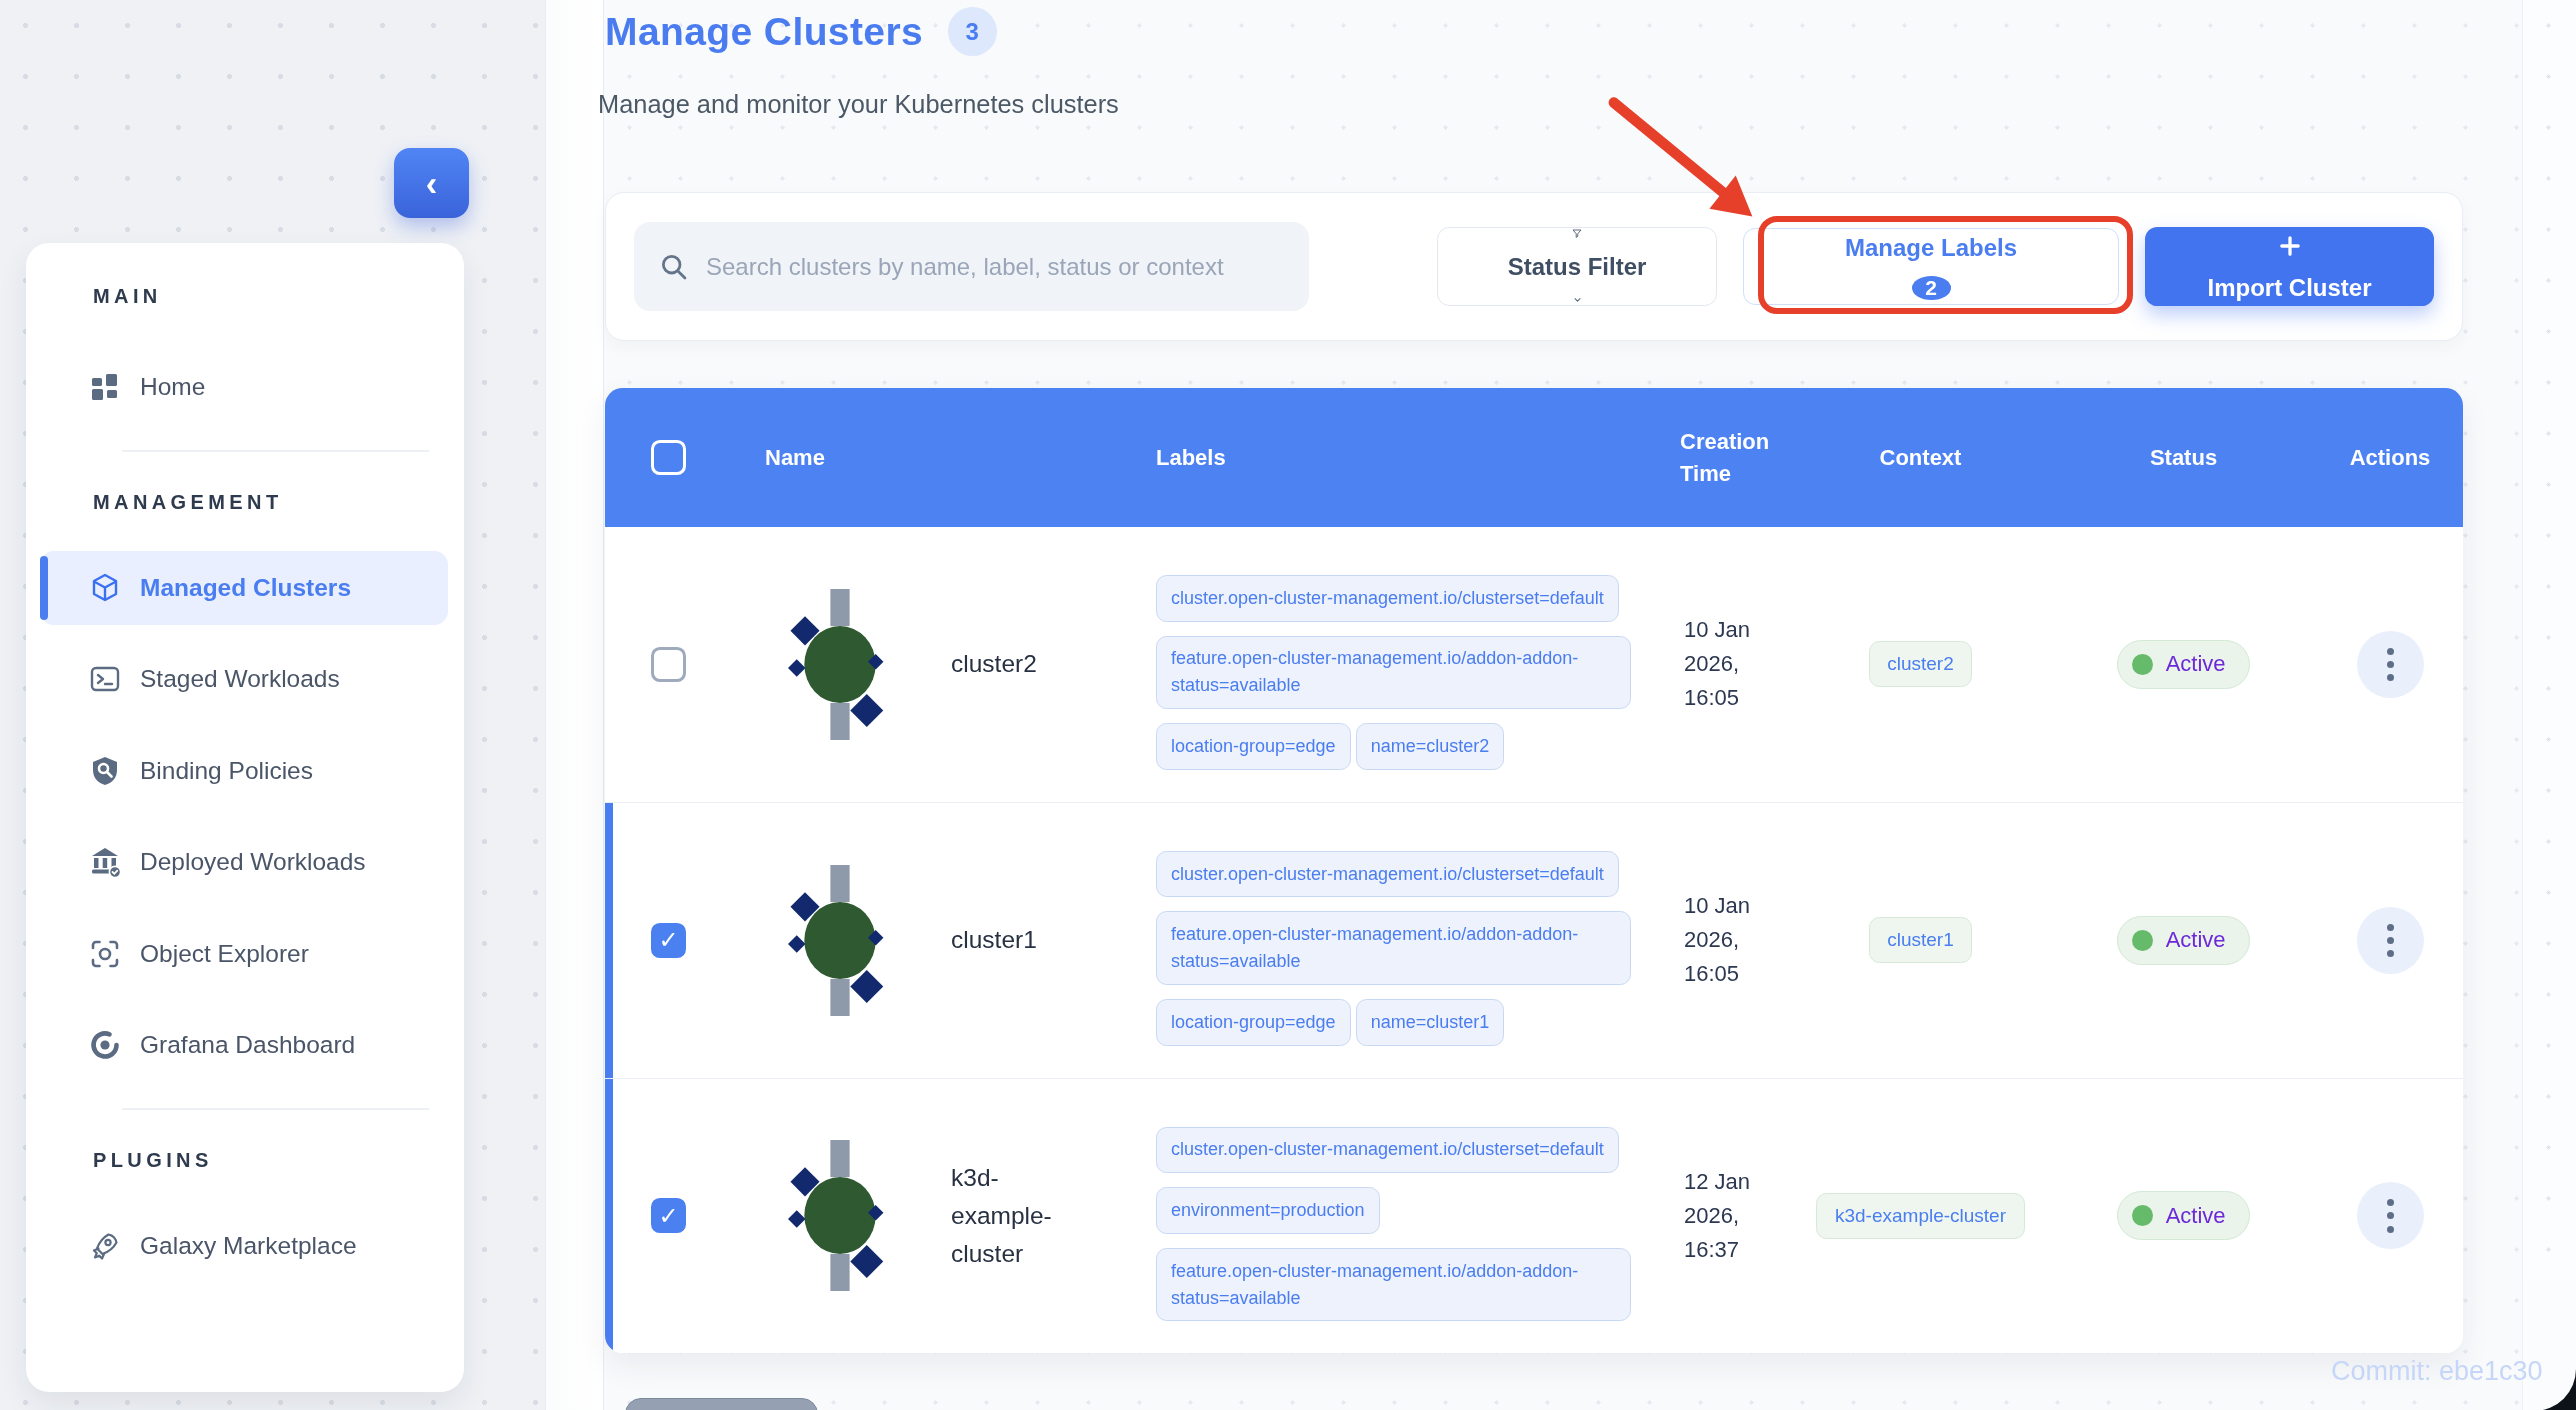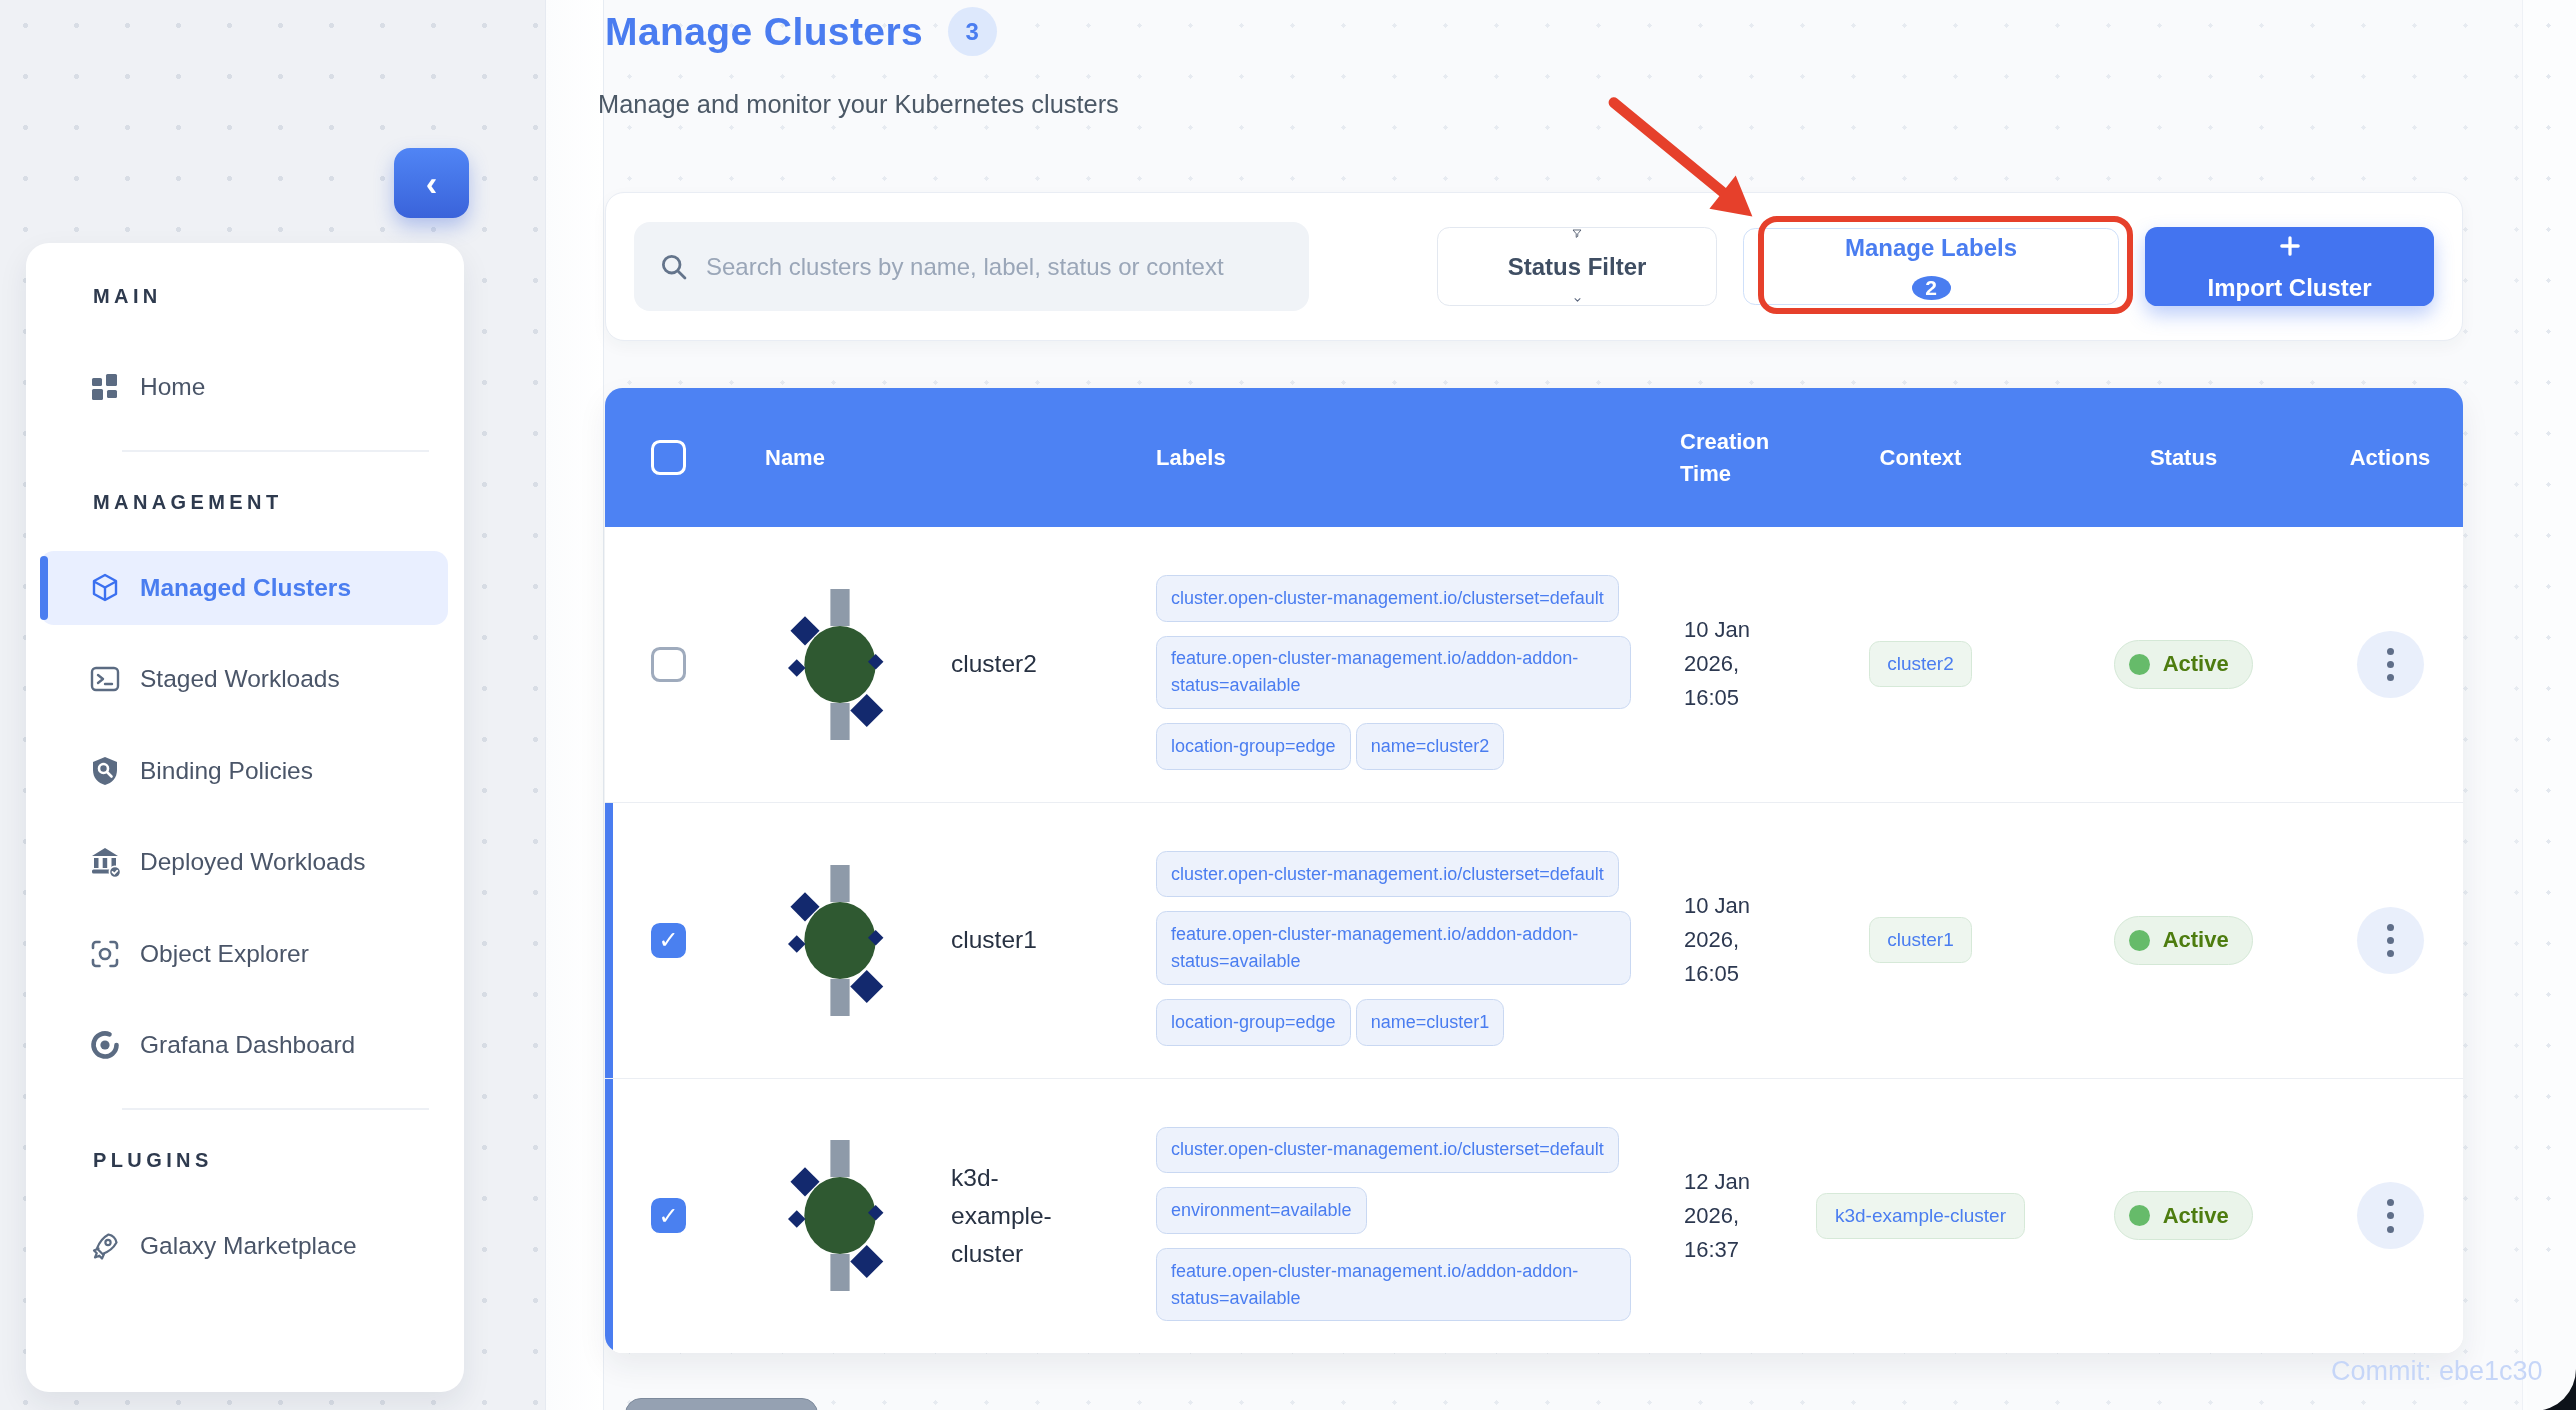--- a/index.html
+++ b/index.html
@@ -99,21 +99,21 @@
   .chips { display:flex; flex-wrap:wrap; gap:14px 5px; padding:48px 0 32px 86px; max-width:561px; }
   .chip { background:var(--chipbg,#edf2fc); border:1.8px solid var(--chipbd,#c9d8f2); border-radius:10.5px;
     color:var(--chiptx,#4a7df0); font-size:18px; line-height:1.5; padding:8.8px 14px; max-width:478px; overflow-wrap:break-word; }
   .created { display:block; padding-left:53px; font-size:22px; color:#2c3850; line-height:1.55; width:149px; }
   .cell-context, .cell-status, .cell-actions { display:flex; justify-content:center; align-items:center; }
   .ctxchip { background:#eef6ef; border:1.8px solid #d6e9d8; border-radius:10.5px; color:var(--chiptx,#4a7df0);
     font-size:19px; padding:8.8px 17.5px; max-width:219px; text-align:center; line-height:1.4; }
   .statuspill { background:#eaf4ea; border:1.8px solid #d4e8d6; border-radius:875px; display:flex; align-items:center;
     gap:12.3px; padding:10.5px 23px 10.5px 14px; }
   .statuspill .dot { width:21px; height:21px; border-radius:50%; background:var(--green,#66bb6a); }
-  .statuspill .stxt { font-size:22px; color:#4d7c0f;font-weight:bold; }
+  .statuspill .stxt { font-size:22px; color:#6d28d9; }
   .more-btn { width:67px; height:67px; border-radius:50%; border:none; background:#e9effb; cursor:pointer;
     display:flex; flex-direction:column; align-items:center; justify-content:center; gap:6.1px; }
   .more-btn i { width:7px; height:7px; border-radius:50%; background:#5f6e88; }
 
   #commit-text { position:absolute; left:2331px; top:1356px; font-size:27px; font-weight:500; color:#c6d6f8; z-index:30; }
   #partial-btn { position:absolute; left:625px; top:1398px; width:193px; height:35px; background:#95a1b2;
     border:1.8px solid #7d8a9c; border-radius:16px 16px 0 0; }
   svg { display:block; }
 </style>
 </head>
@@ -383,21 +383,21 @@
           <rect x="14" y="53" width="9" height="9" fill="#13296e" transform="rotate(45 18.5 57.5)"></rect>
           <rect x="61" y="80" width="17" height="17" fill="#13296e" transform="rotate(45 69.5 88.5)"></rect>
           <rect x="72" y="49" width="8" height="8" fill="#13296e" transform="rotate(45 76 53)"></rect>
         </svg>
         <span class="cname">k3d-example-cluster</span>
       </div>
     </div>
     <div class="cell-labels">
             <div class="chips">
               <span class="chip">cluster.open-cluster-management.io/clusterset=default</span>
-              <span class="chip">environment=available</span>
+              <span class="chip">environment=production</span>
               <span class="chip">feature.open-cluster-management.io/addon-addon-status=available</span>
             </div>
           </div>
     <div class="cell-created">
             <span class="created">12 Jan 2026, 16:37</span>
           </div>
     <div class="cell-context">
             <span class="ctxchip">k3d-example-cluster</span>
           </div>
     <div class="cell-status">

